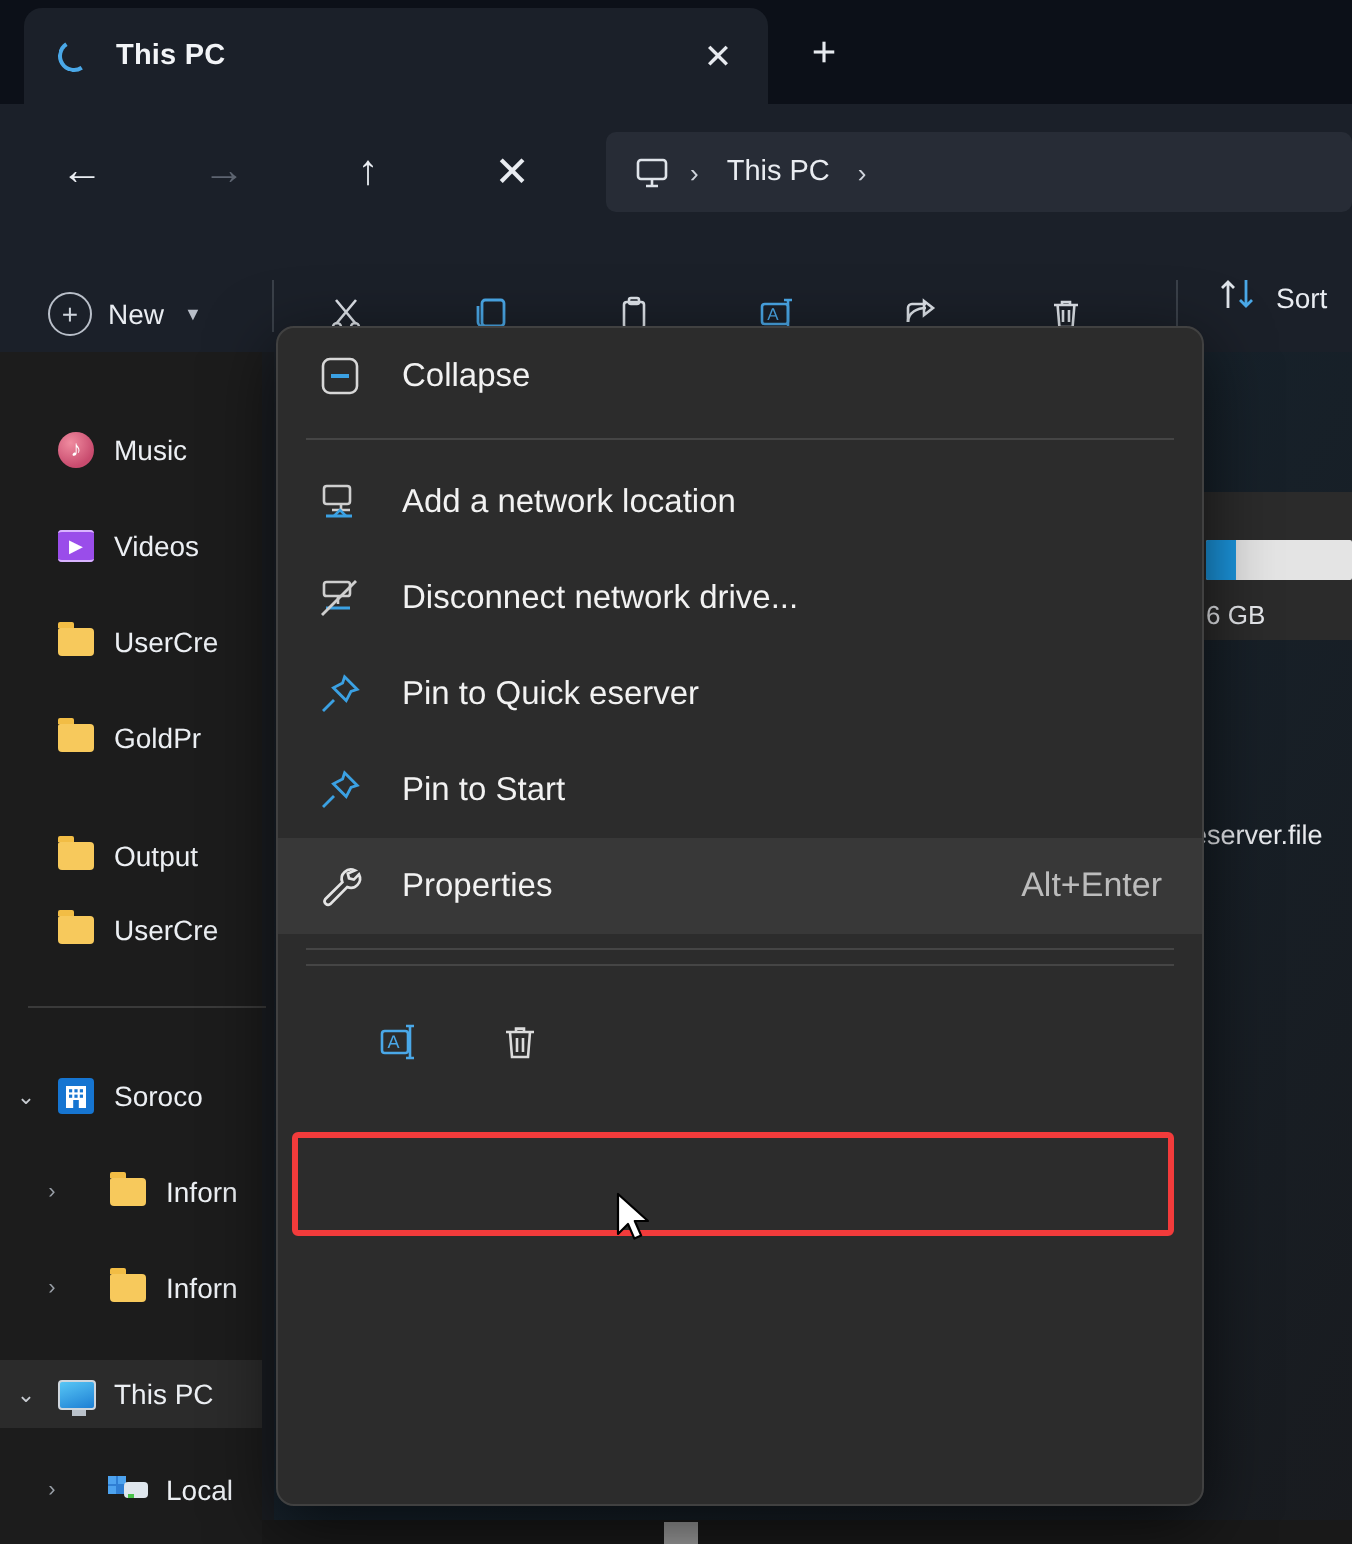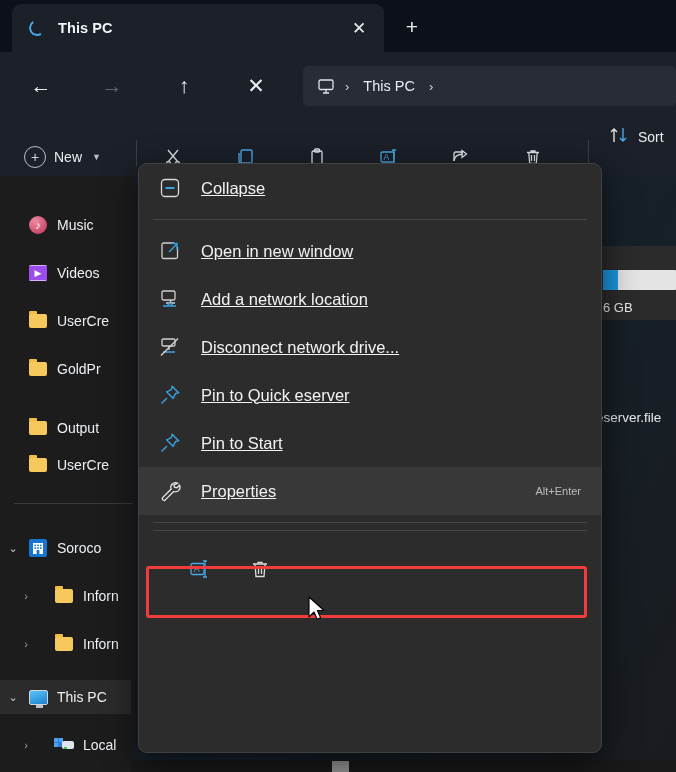--- a/index.html
+++ b/index.html
@@ -86,21 +86,21 @@
   .cmd-new .chev { font-size: 9px; color: #b9bfc9; margin-left: 2px;}
   .cmd-sep {
     position: absolute; top: 140px; width: 1px; height: 26px; background: #3a4049;
   }
   .cmd-icon {
     position: absolute; top: 143px; width: 34px; height: 28px;
     display: flex; align-items: center; justify-content: center;
     color: #dfe4ea;
   }
   .cmd-sort {
-    position: absolute; top: 124px; left: 608px;
+    position: absolute; top: 136px; left: 608px;
     display: flex; align-items: center; gap: 8px; color: #e9ecf1; font-size: 14px;
   }
 
   
   .body-bg {
     position: absolute; top: 176px; left: 0; width: 676px; height: 596px;
     background: #191919;
   }
   .sidebar {
     position: absolute; top: 176px; left: 0; width: 131px; height: 596px;
@@ -211,22 +211,22 @@
   .mi {
     position: relative; height: 48px;
     display: flex; align-items: center;
     color: #f2f2f2; font-size: 16.5px;
     padding: 0 16px 0 0;
   }
   .mi-ico {
     width: 62px; flex: 0 0 62px;
     display: flex; align-items: center; justify-content: center;
   }
-  .mi-label { flex: 1; white-space: nowrap; text-decoration: underline; }
-  .mi-accel { color: #bcbcbc; font-size: 11px; padding-right: 4px; }
+  .mi-label { flex: 1; white-space: nowrap; }
+  .mi-accel { color: #bcbcbc; font-size: 17px; padding-right: 4px; }
   .mi-sep { height: 1px; margin: 7px 14px; background: #454545; }
   .mi.highlight { background: #383838; }
 
   .mi-bottom {
     display: flex; align-items: center; height: 62px; padding-left: 44px; gap: 26px;
   }
   .mi-bottom .bico {
     width: 34px; height: 30px; display: flex; align-items: center; justify-content: center;
   }
 
@@ -456,29 +456,20 @@
         <svg width="22" height="22" viewBox="0 0 22 22" fill="none">
           <rect x="2.5" y="2.5" width="17" height="17" rx="3.5" stroke="#d8d8d8" stroke-width="1.3"></rect>
           <path d="M6.5 11h9" stroke="#3ba1e3" stroke-width="1.9"></path>
         </svg>
       </span>
       <span class="mi-label">Collapse</span>
     </div>
     <div class="mi-sep"></div>
 
 
-    <div class="mi">
-      <span class="mi-ico">
-        <svg width="24" height="24" viewBox="0 0 24 24" fill="none">
-          <path d="M16 4H5.5A1.5 1.5 0 0 0 4 5.5V18a1.5 1.5 0 0 0 1.5 1.5H18A1.5 1.5 0 0 0 19.5 18V8" stroke="#cfcfcf" stroke-width="1.3"></path>
-          <path d="M11 13l8-8M13 4.5h6v6" stroke="#3ba1e3" stroke-width="1.4"></path>
-        </svg>
-      </span>
-      <span class="mi-label">Open in new window</span>
-    </div>
 
     <div class="mi">
       <span class="mi-ico">
         <svg width="24" height="24" viewBox="0 0 24 24" fill="none" stroke-width="1.3">
           <rect x="4" y="4" width="13" height="9" rx="1.4" stroke="#cfcfcf"></rect>
           <path d="M8 16h9M12.5 13v3" stroke="#cfcfcf"></path>
           <path d="M5 19h13" stroke="#3ba1e3" stroke-width="1.5"></path>
           <path d="M9 19l3-3 3 3" stroke="#3ba1e3" stroke-width="1.3"></path>
         </svg>
       </span>

